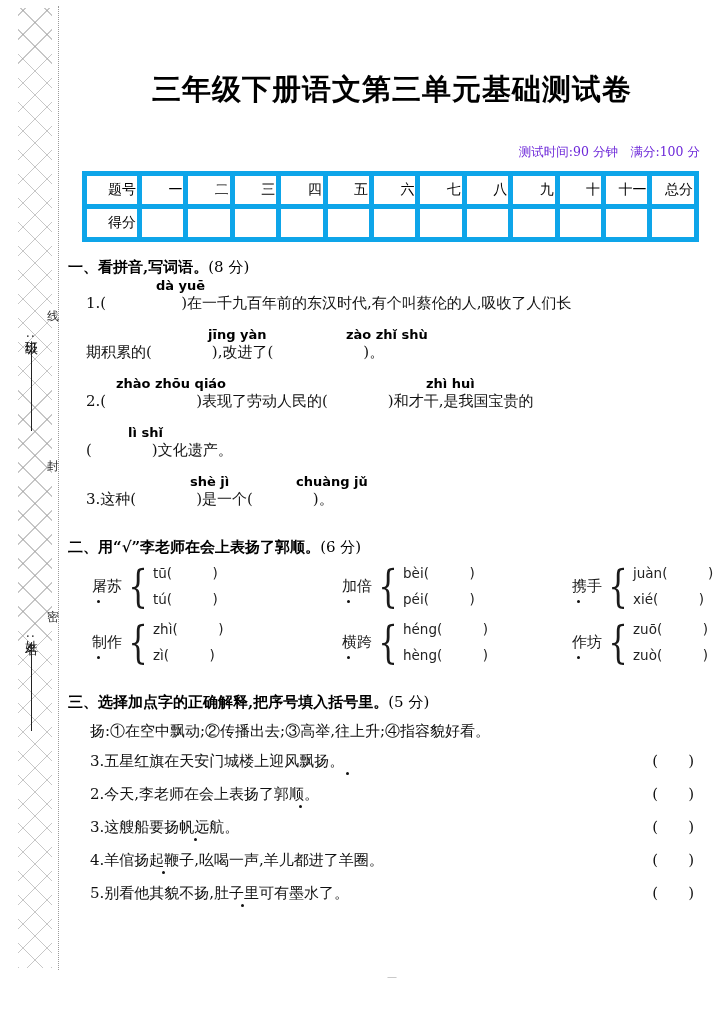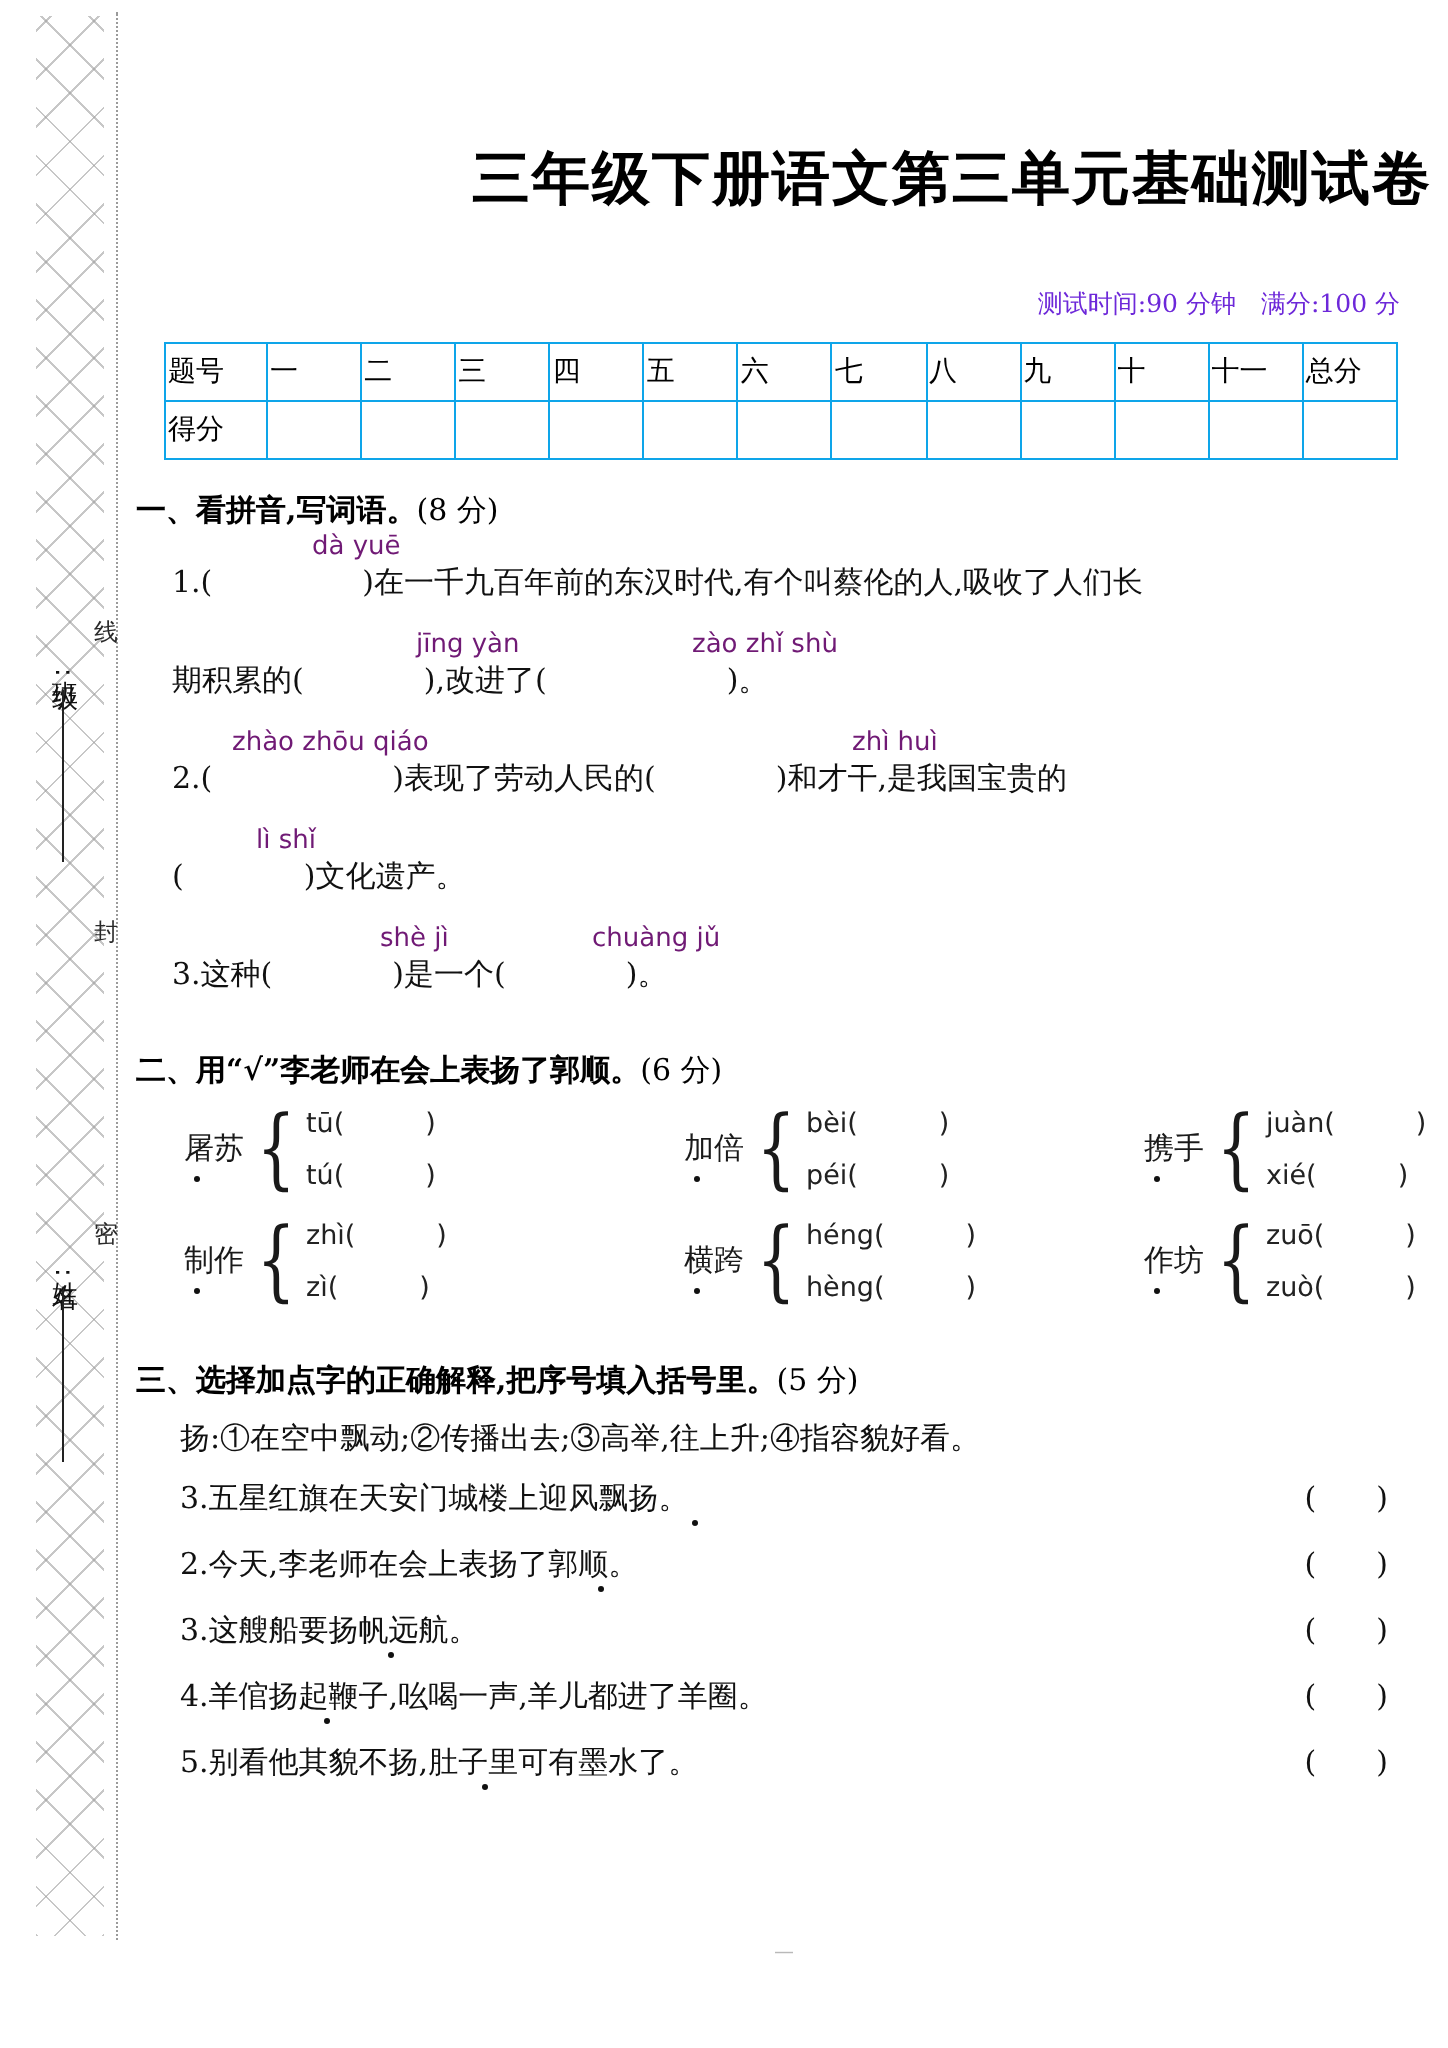--- a/index.html
+++ b/index.html
@@ -87,21 +87,21 @@
   
   .page {
     position: absolute;
     left: 68px;
     top: 0;
     width: 648px;
     height: 1024px;
   }
 
   .title {
-    text-align: right;
+    text-align: center;
     font-family: "DejaVu Serif", "Liberation Serif", serif;
     font-weight: bold;
     font-size: 29px;
     letter-spacing: 1px;
     margin-top: 70px;
     color: #000;
   }
 
   .examinfo {
     text-align: right;
@@ -114,23 +114,23 @@
 
   
   table.score {
     border-collapse: collapse;
     margin-top: 10px;
     margin-left: 14px;
     width: 617px;
     table-layout: fixed;
   }
   table.score td {
-    border: 1px solid #0ea5e9;
+    border: 5px solid #0ea5e9;
     height: 26px;
-    text-align: left;
+    text-align: right;
     vertical-align: middle;
     font-size: 14px;
     font-family: Liberation Mono, monospace;
     color: #000;
   }
   table.score td.head-label { width: 48px; }
   table.score td.blank { }
 
   
   .section-title {
@@ -146,24 +146,25 @@
     font-family: "DejaVu Serif", "Liberation Serif", serif;
     font-size: 15px;
     line-height: 1.0;
     color: #111;
     white-space: nowrap;
   }
 
   .pin {
     font-family: "DejaVu Sans", "Liberation Sans", sans-serif;
     font-size: 13px;
-    color: #701a75;
+    color: #000000;
     white-space: pre;
     height: 18px;
     line-height: 18px;
+    font-weight: bold;
   }
   .pinline { position: relative; height: 19px; }
   .pinline span { position: absolute; top: 0; }
 
   .qline { position: relative; height: 30px; margin-left: 18px; }
   .qline > span { position: absolute; top: 0; left: 0; white-space: pre; }
 
   
   .choicegrid { margin-top: 8px; margin-left: 24px; position: relative; }
   .choicerow { position: relative; height: 56px; }

